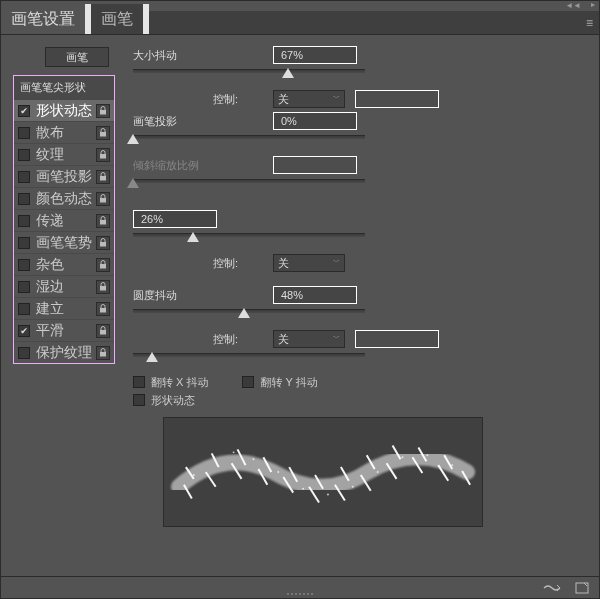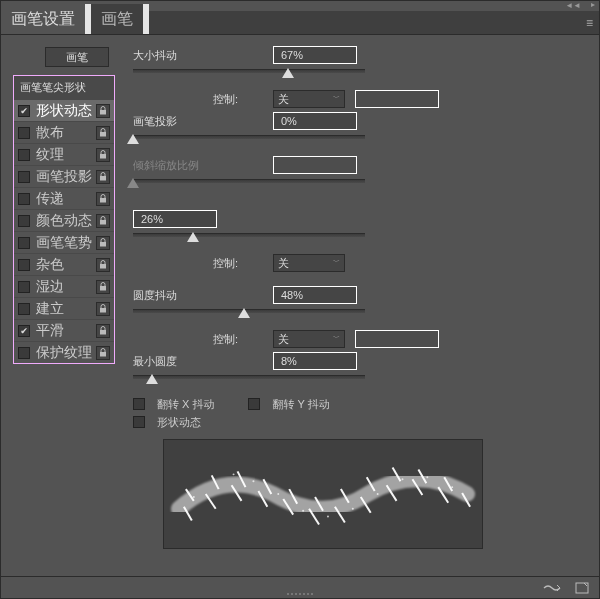--- a/index.html
+++ b/index.html
@@ -31,21 +31,21 @@
   .valbox { width: 84px; height: 18px; background: #454545; border: 1px solid #ffffff; color: #ddd; font-size: 11px; padding: 2px 7px; }
   .valbox.dim { background: #4d4d4d; }
   .select { width: 72px; height: 18px; background: #454545; border: 1px solid #2b2b2b; color: #ddd; font-size: 11px; padding: 2px 4px; position: relative; display: inline-flex; align-items: center; }
   .select .sel-arrow { position: absolute; right: 4px; top: 2px; font-size: 7px; color: #bbb; }
   .slider-wrap { width: 232px; height: 16px; position: relative; margin-bottom: 6px; }
   .slider-track { position: absolute; left: 0; right: 0; top: 2px; height: 4px; background: linear-gradient(#3b3b3b,#4a4a4a); border-top: 1px solid #2b2b2b; }
   .slider-thumb { position: absolute; top: 1px; width: 0; height: 0; border-left: 6px solid transparent; border-right: 6px solid transparent; border-bottom: 10px solid #ddd; transform: translateX(-6px); }
   .slider-thumb.dim { border-bottom-color: #888; }
   .gap { height: 10px; }
   .chk-row { display: flex; align-items: center; height: 18px; gap: 6px; }
-  .chk-row .chk-item { display: flex; align-items: center; gap: 6px; margin-right: 28px; }
+  .chk-row .chk-item { display: flex; align-items: center; margin-right: 28px; }
   .preview { margin: 8px 30px 0 30px; width: 320px; height: 110px; background: #404040; border: 1px solid #2b2b2b; display: flex; align-items: center; justify-content: center; overflow: hidden; position: relative; }
   .preview svg { width: 100%; height: 100%; }
   .footer { position: absolute; bottom: 0; left: 0; right: 0; height: 22px; border-top: 1px solid #2b2b2b; display: flex; align-items: center; justify-content: flex-end; padding-right: 6px; gap: 8px; background: #535353; }
   .footer .ficon { width: 22px; height: 16px; display: flex; align-items: center; justify-content: center; color: #bbb; font-size: 11px; }
   .resize-grip { position: absolute; bottom: 1px; left: 50%; transform: translateX(-50%); width: 40px; height: 4px; display: flex; gap: 2px; justify-content: center; }
   .resize-grip span { width: 2px; height: 2px; background: #777; }
 </style>
 </head>
 <body>
 
@@ -103,31 +103,31 @@
               <span class="attr-label">画笔投影</span>
               <span class="lock">
                 <svg width="8" height="9" viewBox="0 0 8 9">
                   <path d="M2 4 V2.5 A2 2 0 0 1 6 2.5 V4" stroke="#bbb" stroke-width="1" fill="none"></path>
                   <rect x="1" y="4" width="6" height="4.5" fill="#bbb"></rect>
                 </svg>
               </span>
             </div>
             <div class="attr-row">
               <span class="cb"></span>
+              <span class="attr-label">颜色动态</span>
+              <span class="lock">
+                <svg width="8" height="9" viewBox="0 0 8 9">
+                  <path d="M2 4 V2.5 A2 2 0 0 1 6 2.5 V4" stroke="#bbb" stroke-width="1" fill="none"></path>
+                  <rect x="1" y="4" width="6" height="4.5" fill="#bbb"></rect>
+                </svg>
+              </span>
+            </div>
+            <div class="attr-row">
+              <span class="cb"></span>
               <span class="attr-label">传递</span>
-              <span class="lock">
-                <svg width="8" height="9" viewBox="0 0 8 9">
-                  <path d="M2 4 V2.5 A2 2 0 0 1 6 2.5 V4" stroke="#bbb" stroke-width="1" fill="none"></path>
-                  <rect x="1" y="4" width="6" height="4.5" fill="#bbb"></rect>
-                </svg>
-              </span>
-            </div>
-            <div class="attr-row">
-              <span class="cb"></span>
-              <span class="attr-label">颜色动态</span>
               <span class="lock">
                 <svg width="8" height="9" viewBox="0 0 8 9">
                   <path d="M2 4 V2.5 A2 2 0 0 1 6 2.5 V4" stroke="#bbb" stroke-width="1" fill="none"></path>
                   <rect x="1" y="4" width="6" height="4.5" fill="#bbb"></rect>
                 </svg>
               </span>
             </div>
             <div class="attr-row">
               <span class="cb"></span>
               <span class="attr-label">画笔笔势</span>
@@ -263,24 +263,20 @@
       <div class="field">
         <div class="lbl right-align">控制:</div>
         <div class="select">
           <span>关</span>
             <span class="sel-arrow">﹀</span>
         </div>
         <div style="width:10px"></div>
         <div class="valbox dim"></div>
       </div>
 
-      <div class="field">
-        <div class="lbl">最小圆度</div>
-        <div class="valbox">8%</div>
-      </div>
       <div class="slider-wrap">
         <div class="slider-track"></div>
         <div class="slider-thumb" style="left: 18.56px;"></div>
       </div>
 
       <div class="chk-row">
         <div class="chk-item">
           <span class="cb"></span>
           <span>翻转 X 抖动</span>
         </div>

